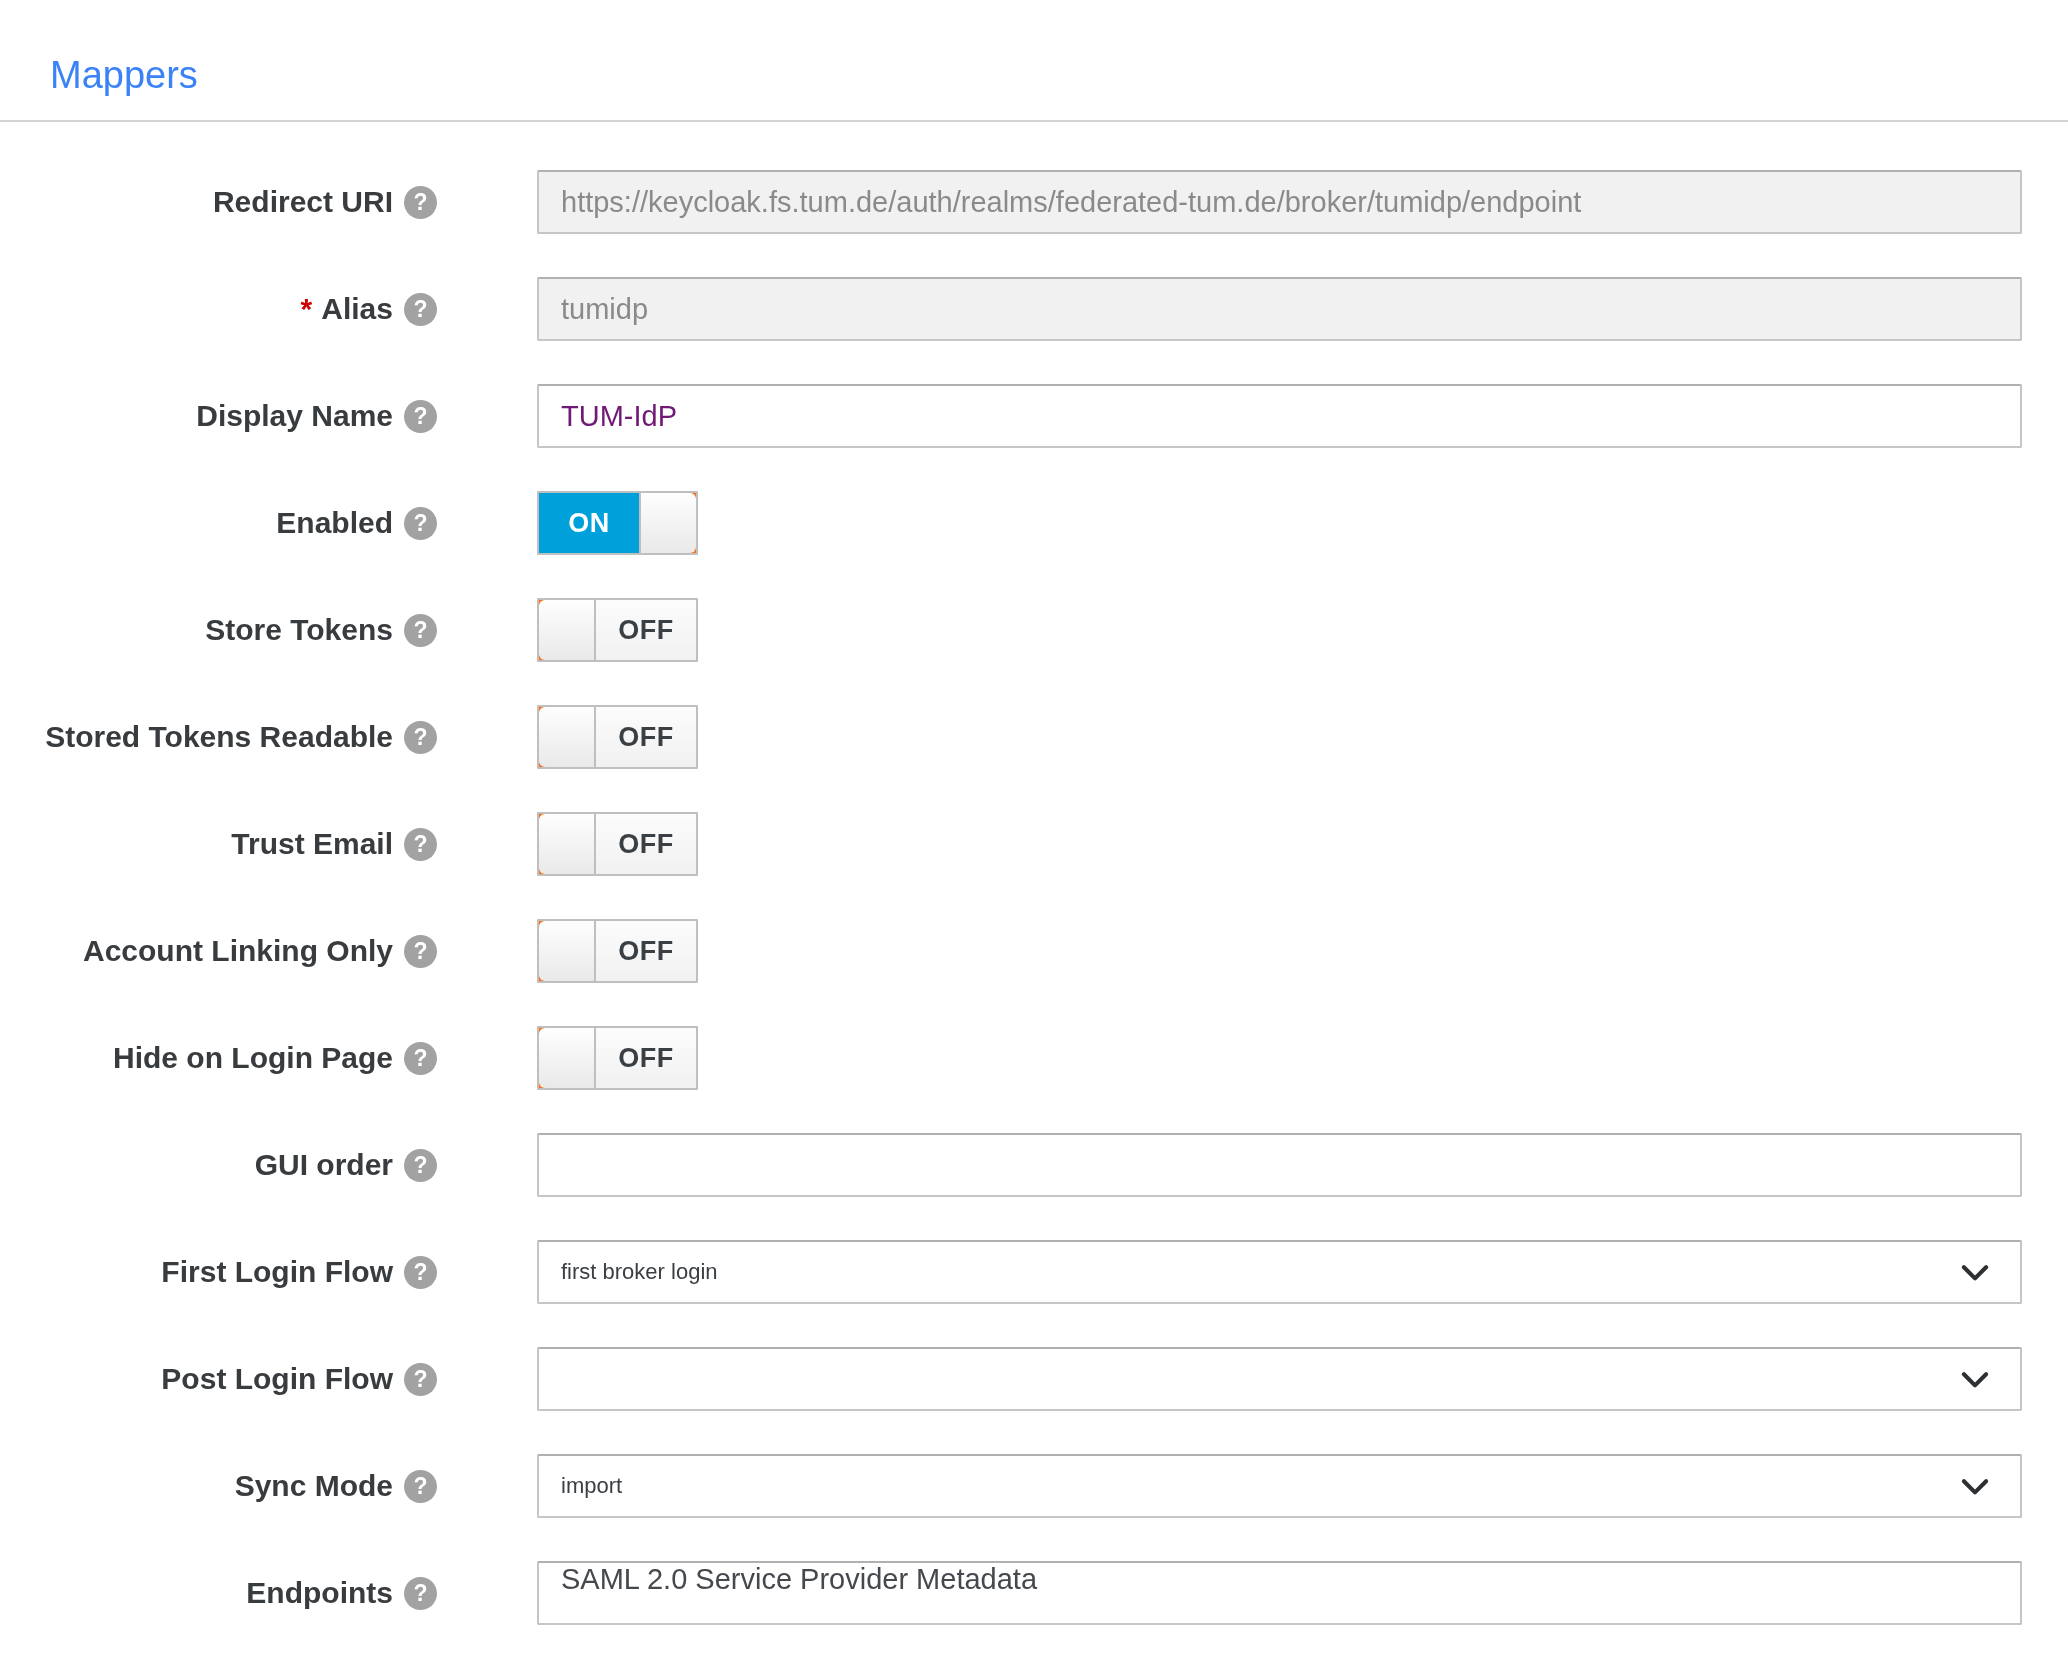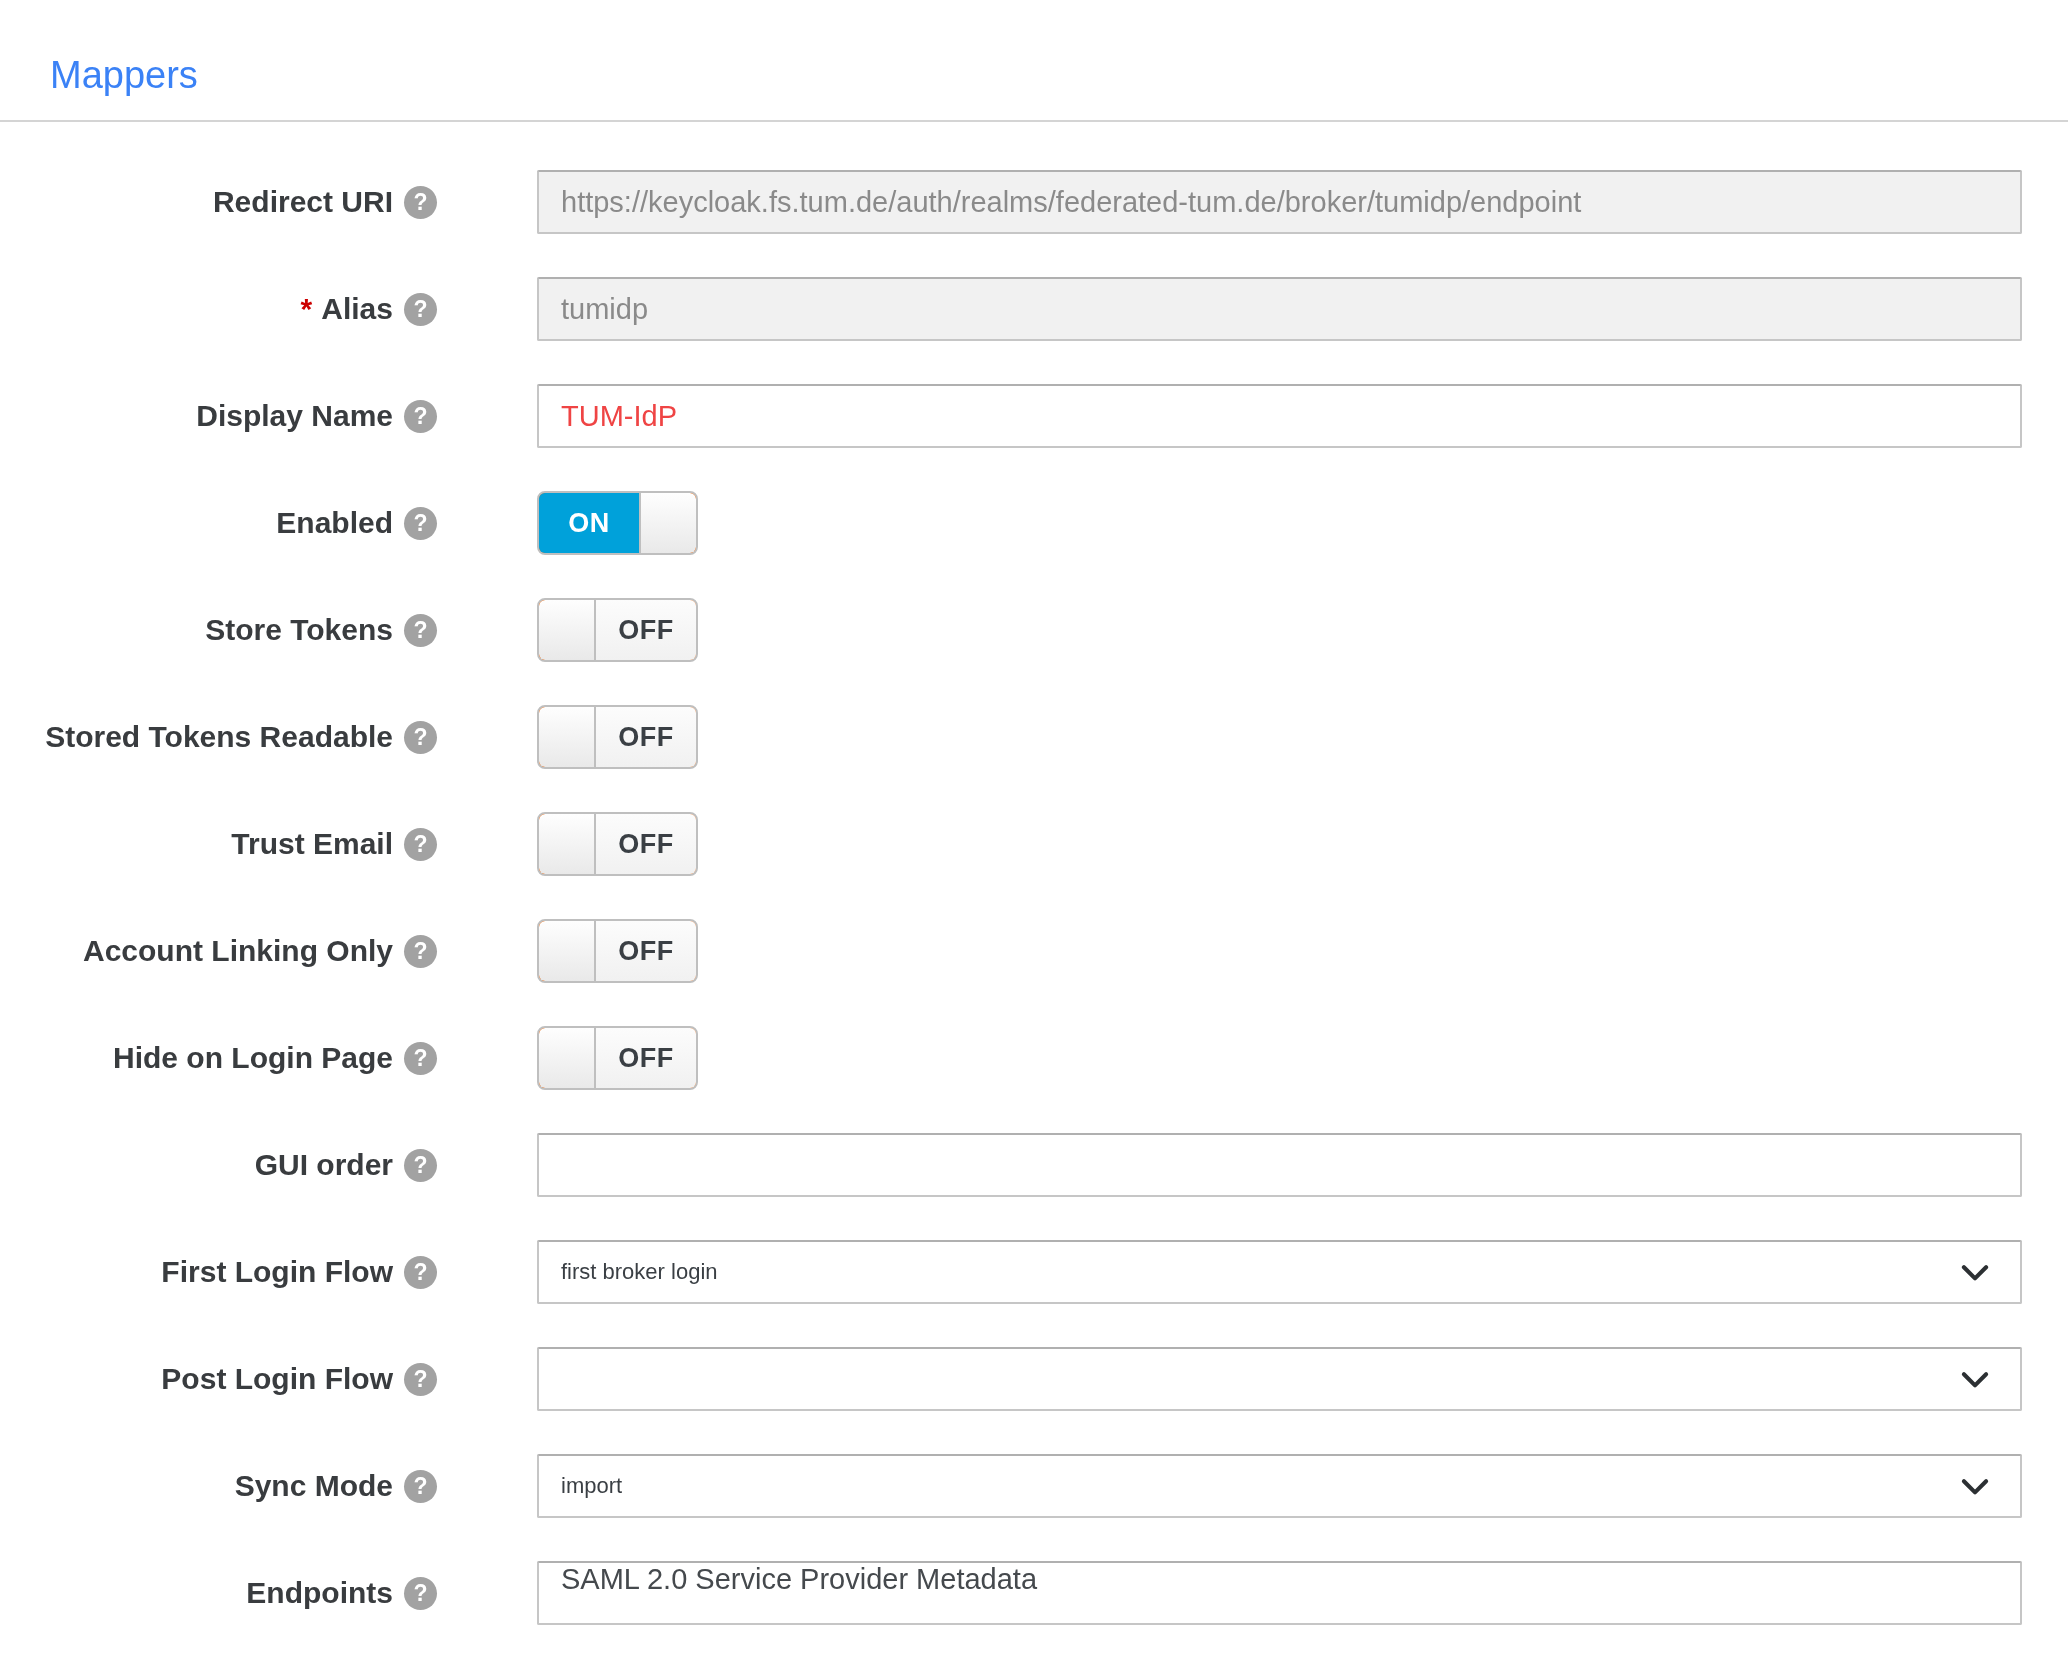--- a/index.html
+++ b/index.html
@@ -89,21 +89,21 @@
 
   
   .text-input {
     width: 100%;
     height: 64px;
     border: 2px solid #c6c6c6;
     border-top-color: #b0b0b0;
     border-radius: 2px;
     padding: 0 22px;
     font-size: 29px;
-    color: #ef4444;
+    color: #701a75;
     font-family: "Liberation Sans", sans-serif;
     background: #ffffff;
     outline: none;
   }
   .text-input.readonly {
     background: #f1f1f1;
     color: #8a8a8a;
   }
 
   
@@ -149,21 +149,21 @@
     font-size: 29px;
     color: #45494d;
     cursor: pointer;
   }
 
   
   .toggle {
     width: 161px;
     height: 64px;
     border: 2px solid #bfbfbf;
-    border-radius: 8px;
+    border-radius: 1px;
     display: flex;
     overflow: hidden;
     cursor: pointer;
     background: #f97316;
   }
   .toggle .seg {
     flex: 1;
     display: flex;
     align-items: center;
     justify-content: center;

